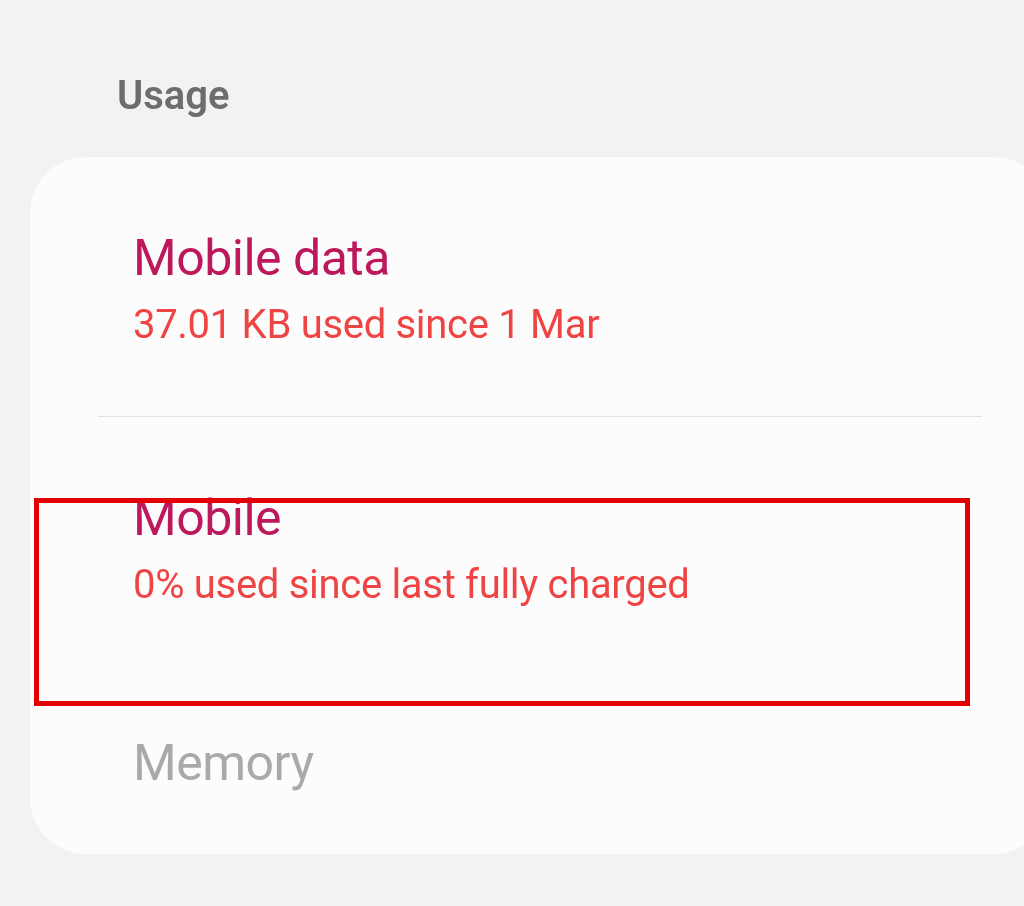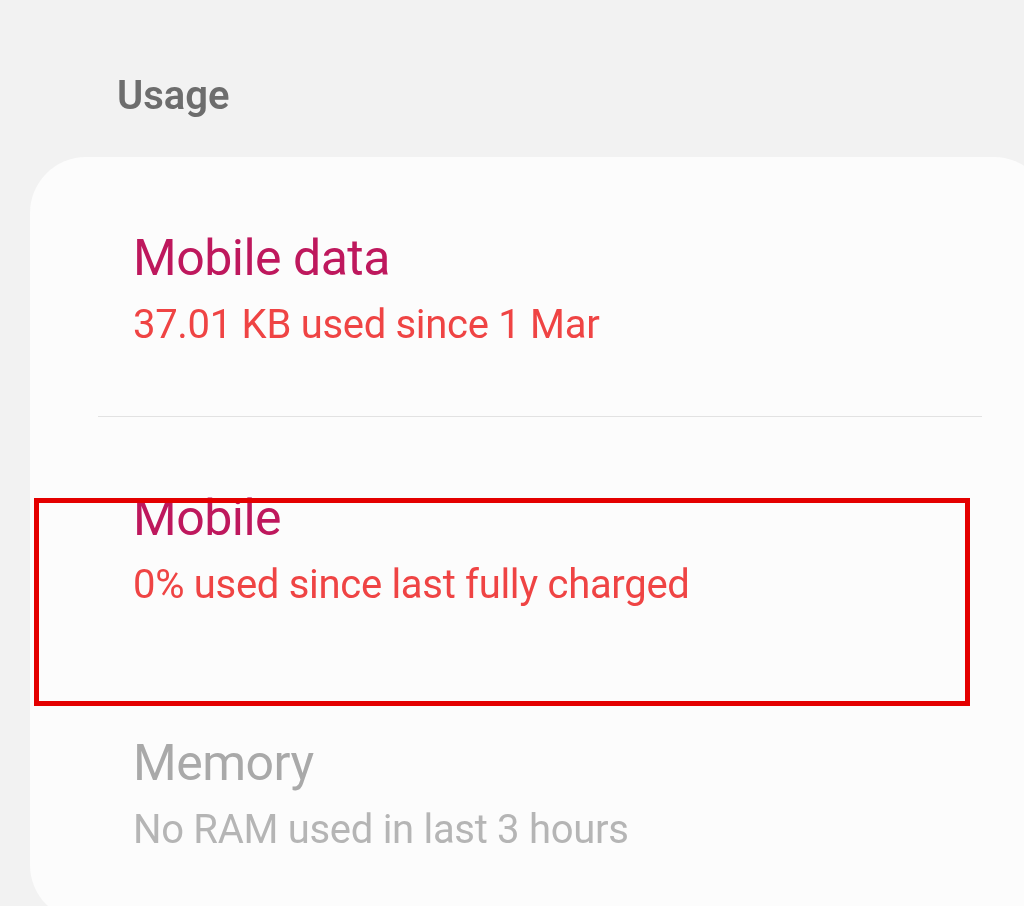--- a/index.html
+++ b/index.html
@@ -84,18 +84,17 @@
   <div class="divider"></div>
 
   <div class="list-item">
     <div class="item-title">Mobile</div>
     <div class="item-subtitle">0% used since last fully charged</div>
   </div>
 
 
   <div class="list-item disabled">
     <div class="item-title">Memory</div>
-    <div class="item-subtitle">No RAM used in last 3 hours</div>
   </div>
 
 </div>
 
 <div class="highlight-box"></div>
 
 </body></html>

